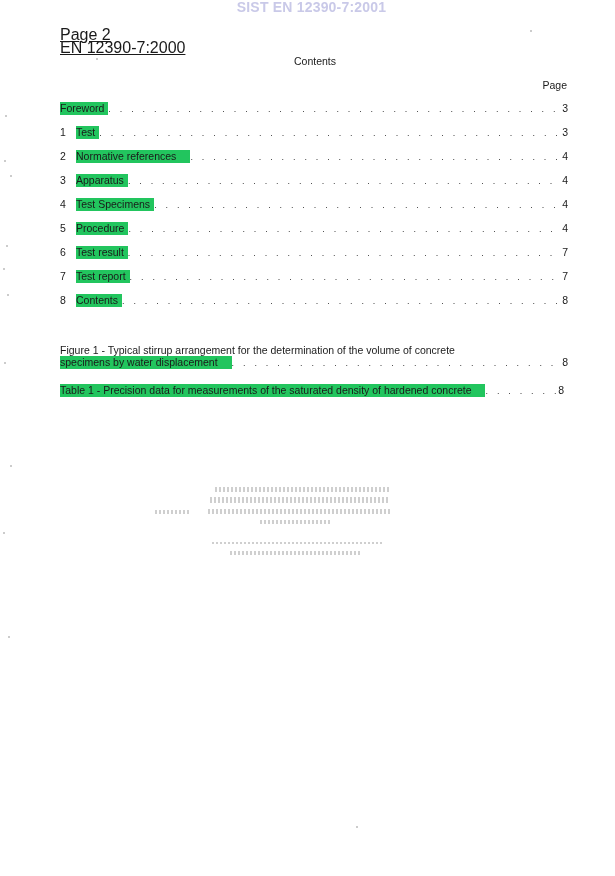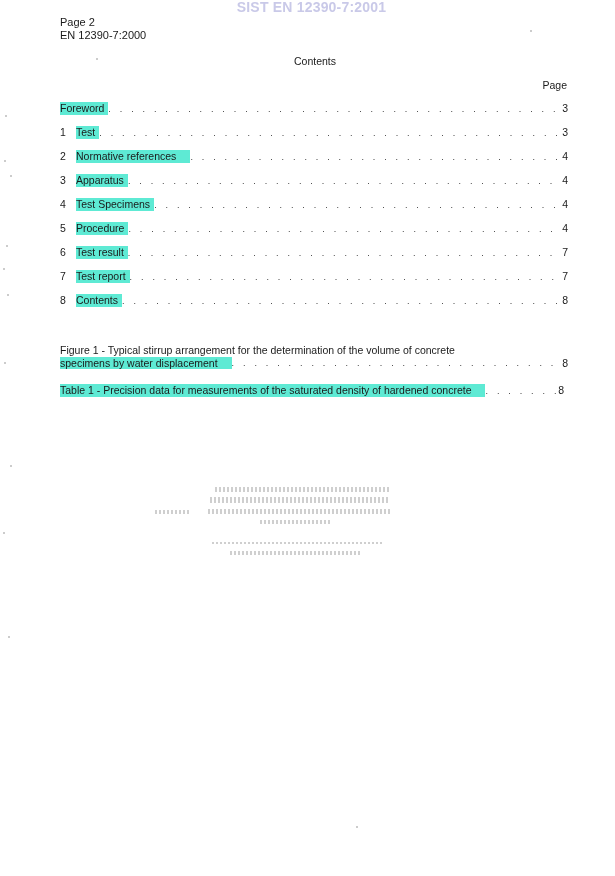--- a/index.html
+++ b/index.html
@@ -23,23 +23,24 @@
     width: 615px;
     text-align: center;
     font-weight: bold;
     font-size: 14px;
     color: #c9c9e8;
     letter-spacing: 0.2px;
   }
   .header {
     position: absolute;
     left: 60px;
-    top: 16px;
+    top: 28px;
     line-height: 13px;
-    font-size: 11px;
+    font-size: 16px;
+    text-decoration: underline;
   }
   .contents-title {
     position: absolute;
     top: 55px;
     left: 0;
     width: 630px;
     text-align: center;
     font-size: 10.5px;
   }
   .page-col-label {
@@ -63,21 +64,21 @@
     line-height: 13px;
   }
   .toc-num {
     width: 16px;
     flex: none;
   }
   .toc-title {
     flex: none;
     white-space: nowrap;
     padding-right: 4px;
-    background: #5eead4;
+    background: #22c55e;
   }
   .toc-title.gap {
     padding-right: 14px;
   }
   .toc-leader {
     flex: 1;
     overflow: hidden;
     white-space: nowrap;
     letter-spacing: 3.2px;
     font-size: 9px;
@@ -94,21 +95,20 @@
     line-height: 12px;
     margin-top: 5px;
     height: 30px;
   }
   .toc-multi .line1 {
     white-space: nowrap;
     margin-top: 32px;
   }
   .toc-multi .line2 {
     display: flex;
-    align-items: center;
   }
   .toc-table {
     height: 20px;
     justify-content: space-between;
   }
   .toc-table .toc-page {
     width: 6px;
   }
   .stamp {
     position: absolute;

